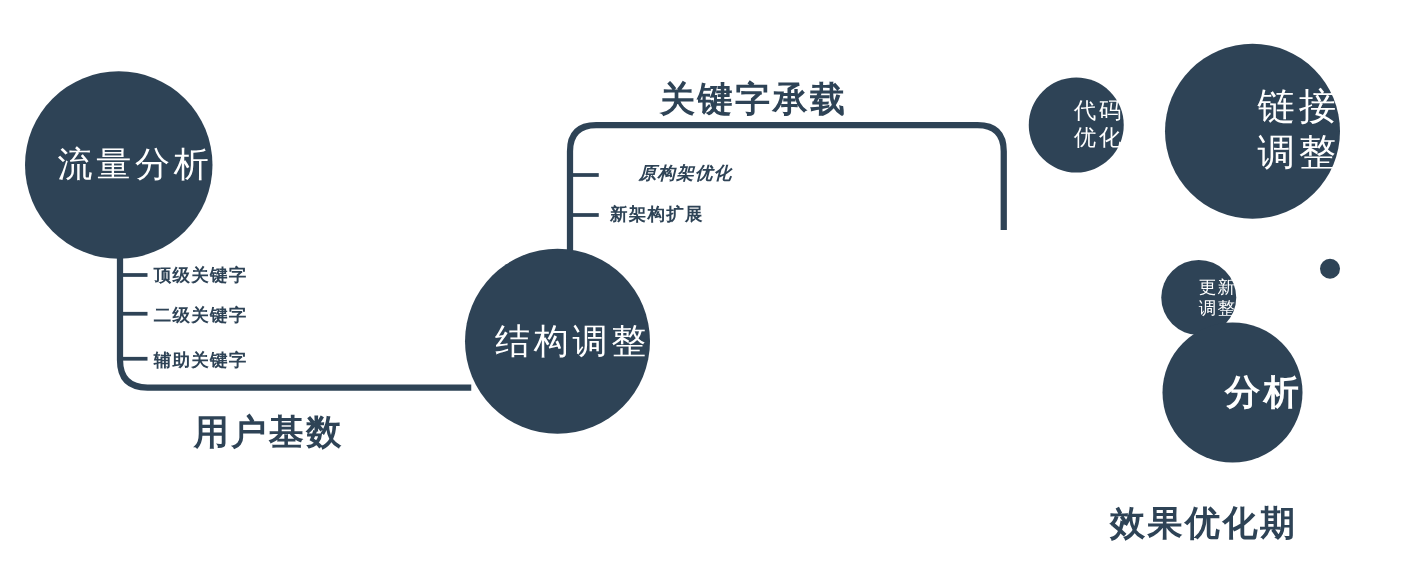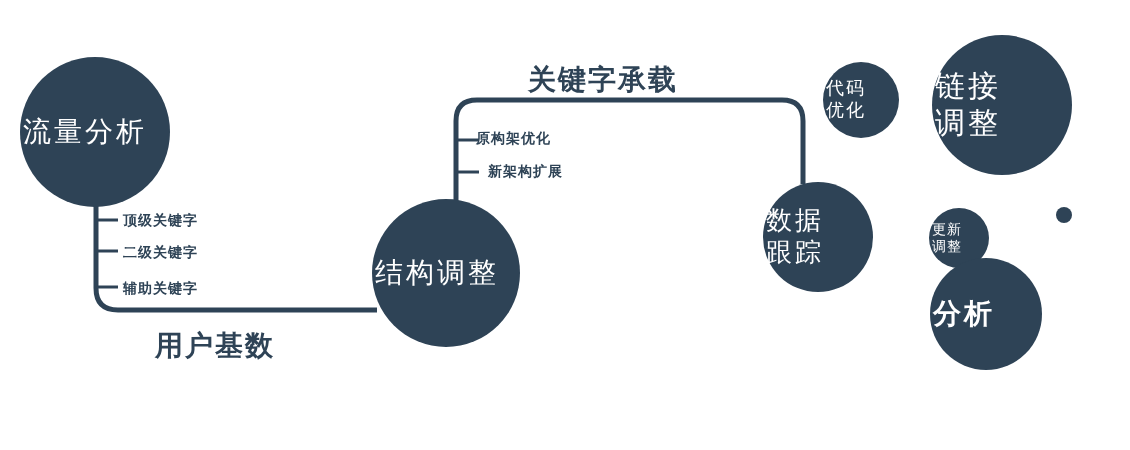--- a/index.html
+++ b/index.html
@@ -24,21 +24,21 @@
   .main-line { stroke-width: 5px; }
   .tick-line { stroke-width: 3px; }
 
   .circle {
     position: absolute;
     border-radius: 50%;
     background: var(--primary);
     color: var(--on-circle);
     display: flex;
     flex-direction: column;
-    align-items: flex-start;
+    align-items: flex-end;
     justify-content: center;
     text-align: center;
     line-height: 1.22;
     letter-spacing: 3px;
   }
   .circle span { display: block; white-space: nowrap; text-indent: 3px; }
 
   .node-traffic   { left: 20px;  top: 57px;  width: 150px; height: 150px; font-size: 28px; }
   .node-structure { left: 372px; top: 199px; width: 148px; height: 148px; font-size: 28px; }
   .node-data      { left: 763px; top: 182px; width: 110px; height: 110px; font-size: 26px; }
@@ -64,21 +64,21 @@
     position: absolute;
     color: var(--primary);
     font-size: 14px;
     font-weight: 600;
     letter-spacing: 1px;
     white-space: nowrap;
   }
   .branch-t0 { left: 123px; top: 212px; }
   .branch-t1 { left: 123px; top: 244px; }
   .branch-t2 { left: 123px; top: 280px; }
-  .branch-s0 { left: 476px; top: 130px; }
+  .branch-s0 { left: 511px; top: 130px; font-style: italic; }
   .branch-s1 { left: 488px; top: 163px; }
 </style>
 </head>
 <body>
 
 <div class="canvas">
 
   <svg class="connectors" width="1130" height="450" viewBox="0 0 1130 450" xmlns="http://www.w3.org/2000/svg">
     <path class="main-line" d="M 96 196 L 96 288 Q 96 310 118 310 L 377 310"></path>
     <path class="tick-line" d="M 96 220 L 118 220"></path>
@@ -90,24 +90,20 @@
   </svg>
 
   <div class="circle node-traffic">
     <span>流量分析</span>
   </div>
 
   <div class="circle node-structure">
     <span>结构调整</span>
   </div>
 
-  <div class="circle node-data">
-    <span>数据</span>
-    <span>跟踪</span>
-  </div>
 
   <div class="circle node-code">
     <span>代码</span>
     <span>优化</span>
   </div>
 
   <div class="circle node-link">
     <span>链接</span>
     <span>调整</span>
   </div>
@@ -127,14 +123,15 @@
 
   <div class="edge-label label-keyword-bearing">关键字承载</div>
 
   <div class="branch-label branch-t0">顶级关键字</div>
   <div class="branch-label branch-t1">二级关键字</div>
   <div class="branch-label branch-t2">辅助关键字</div>
 
   <div class="branch-label branch-s0">原构架优化</div>
   <div class="branch-label branch-s1">新架构扩展</div>
 
+  <div class="edge-label label-footer">效果优化期</div>
 
 </div>
 
 </body></html>

